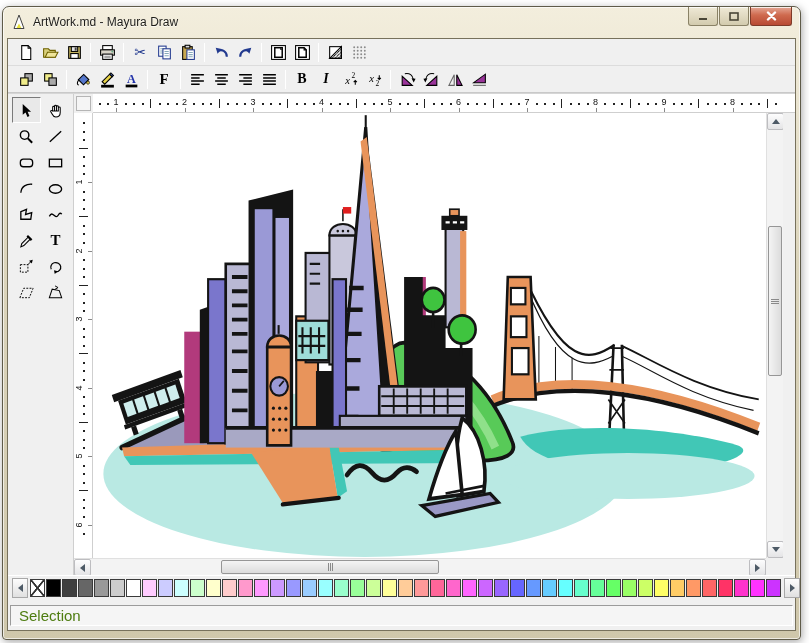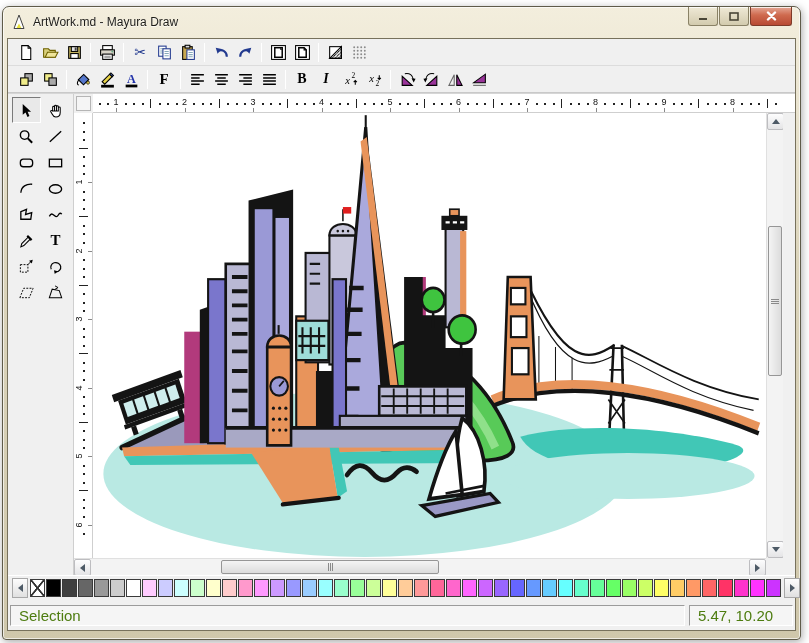--- a/index.html
+++ b/index.html
@@ -930,16 +930,15 @@
         <div class="swatch" style="background: rgb(255, 51, 204);"></div>
         <div class="swatch" style="background: rgb(255, 51, 255);"></div>
         <div class="swatch" style="background: rgb(204, 51, 255);"></div>
         <div class="pal-arrow">
           <span class="tri right"></span>
         </div>
       </div>
 
     <div class="statusbar">
       <div class="status-panel left">Selection</div>
-      <div class="status-panel right">5.47, 10.20</div>
     </div>
   </div>
 </div>
 
 </body></html>

